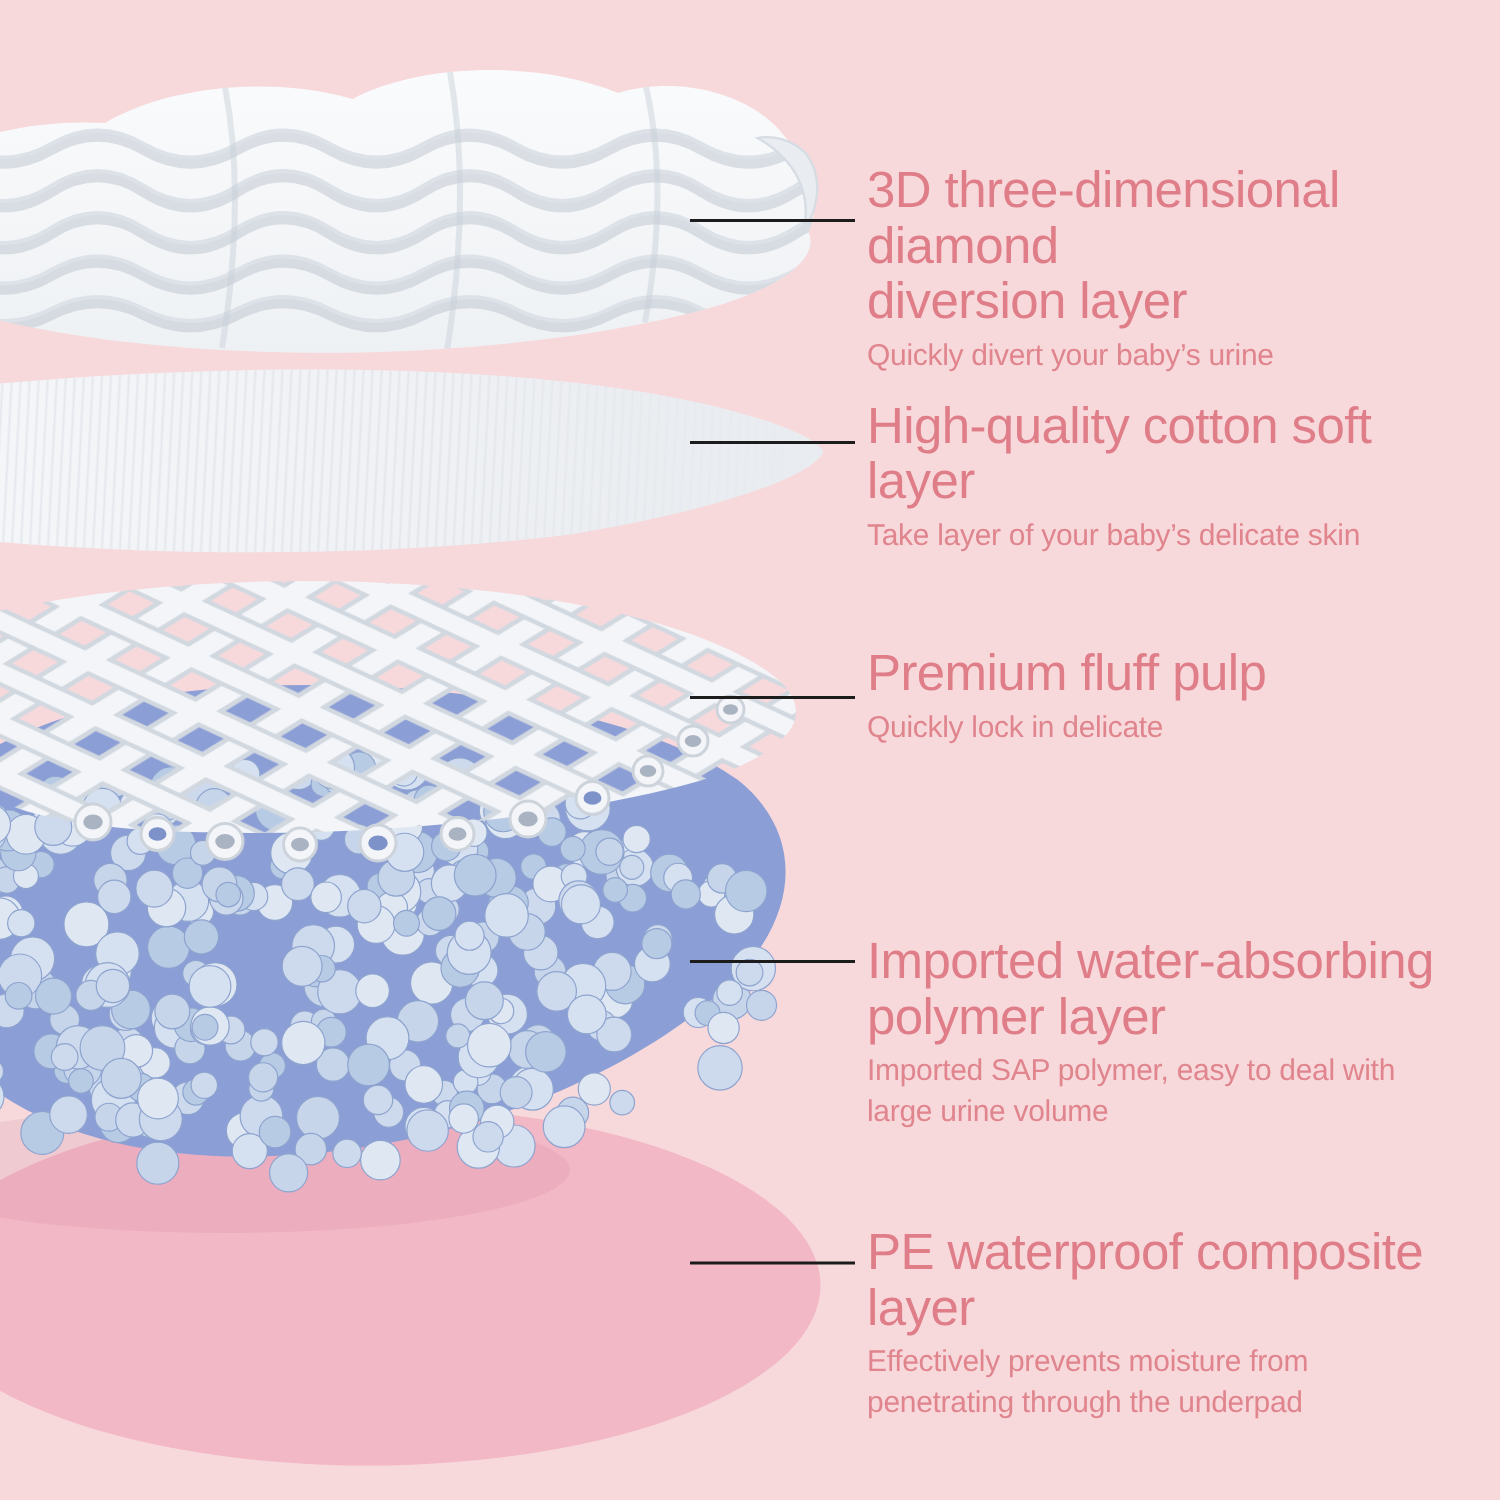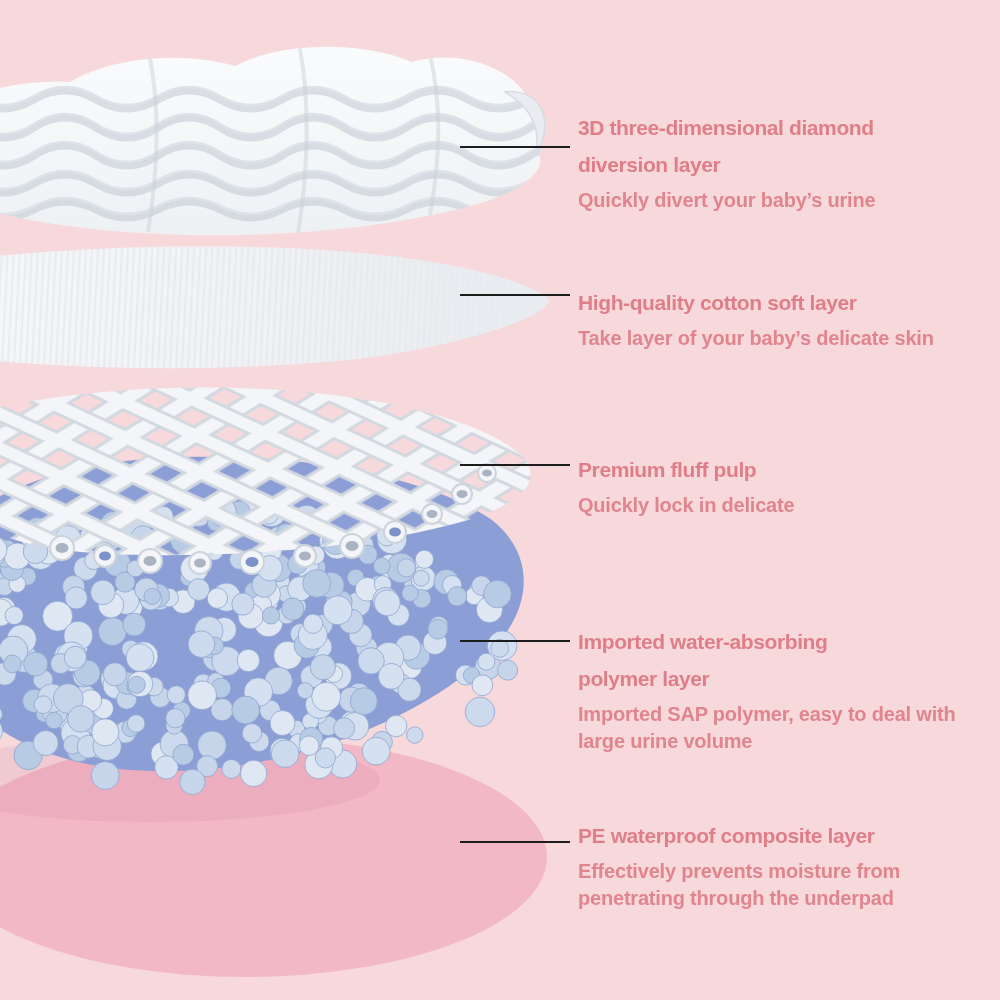--- a/index.html
+++ b/index.html
@@ -7,26 +7,26 @@
     position:relative;
     width:1000px;height:1000px;
     background:var(--bg,#f7d9dc);
     overflow:hidden;
     font-family:"Liberation Sans","DejaVu Sans",sans-serif;
   }
   .art{position:absolute;left:0;top:0;}
   .label{position:absolute;left:578px;width:412px;}
   .label-title{
     color:var(--title,#e07f89);
-    font-size:21px;line-height:37px;font-weight:700;
+    font-size:34px;line-height:37px;font-weight:400;
     letter-spacing:-0.4px;white-space:pre-line;
   }
   .label-subtitle{
     color:var(--sub,#e0858e);
-    font-size:20px;line-height:27px;font-weight:700;
+    font-size:20px;line-height:27px;font-weight:400;
     letter-spacing:-0.2px;white-space:pre-line;margin-top:4px;
   }
   .lead{stroke:var(--line,#1c1c1c);stroke-width:2;}
   .pe-fill{fill:var(--pink,#f3b8c5);}
   .sap-fill{fill:var(--blue,#8c9ed6);}
 </style>
 </head>
 <body>
 
 <div class="stage">
@@ -493,25 +493,25 @@
       <line class="lead" x1="460" y1="641" x2="570" y2="641"></line>
       <line class="lead" x1="460" y1="842" x2="570" y2="842"></line>
     </g>
   </svg>
 
   <div class="label" style="top:109px">
     <div class="label-title">3D three-dimensional diamond
 diversion layer</div>
     <div class="label-subtitle">Quickly divert your baby’s urine</div>
   </div>
-  <div class="label" style="top:284px">
+  <div class="label" style="top:266px">
     <div class="label-title">High-quality cotton soft layer</div>
     <div class="label-subtitle">Take layer of your baby’s delicate skin</div>
   </div>
-  <div class="label" style="top:451px">
+  <div class="label" style="top:431px">
     <div class="label-title">Premium fluff pulp</div>
     <div class="label-subtitle">Quickly lock in delicate</div>
   </div>
   <div class="label" style="top:623px">
     <div class="label-title">Imported water-absorbing
 polymer layer</div>
     <div class="label-subtitle">Imported SAP polymer, easy to deal with
 large urine volume</div>
   </div>
   <div class="label" style="top:817px">

